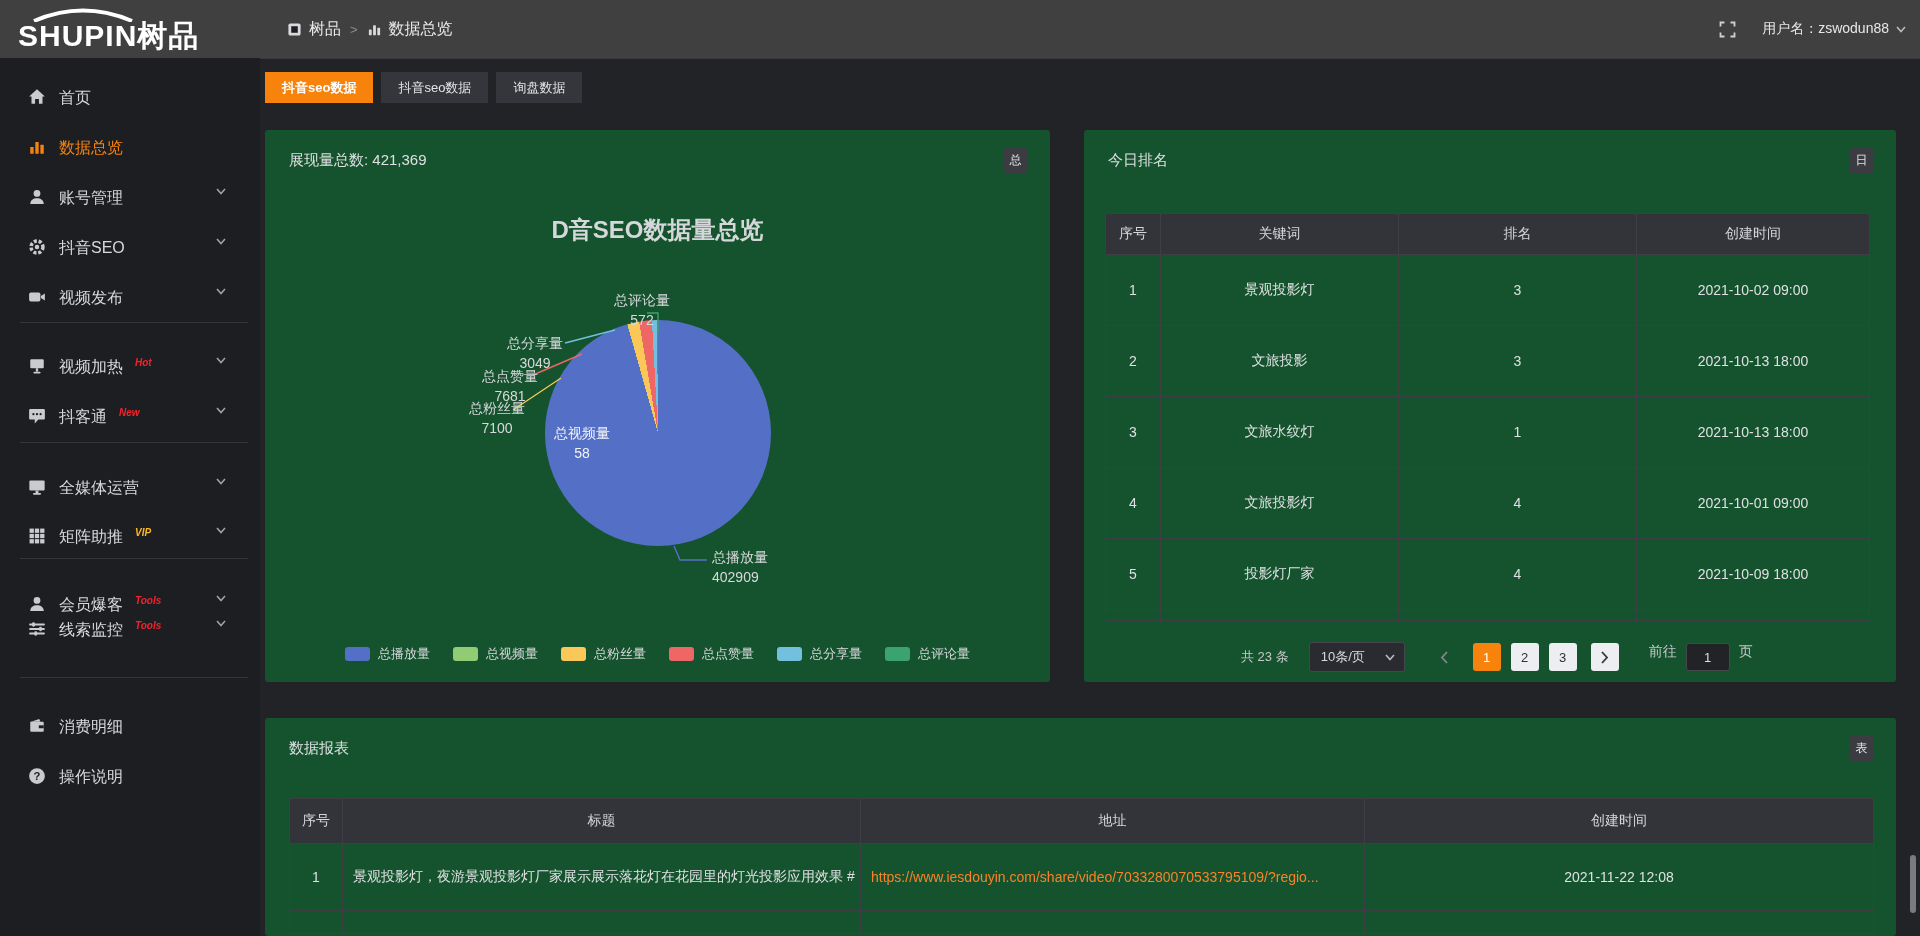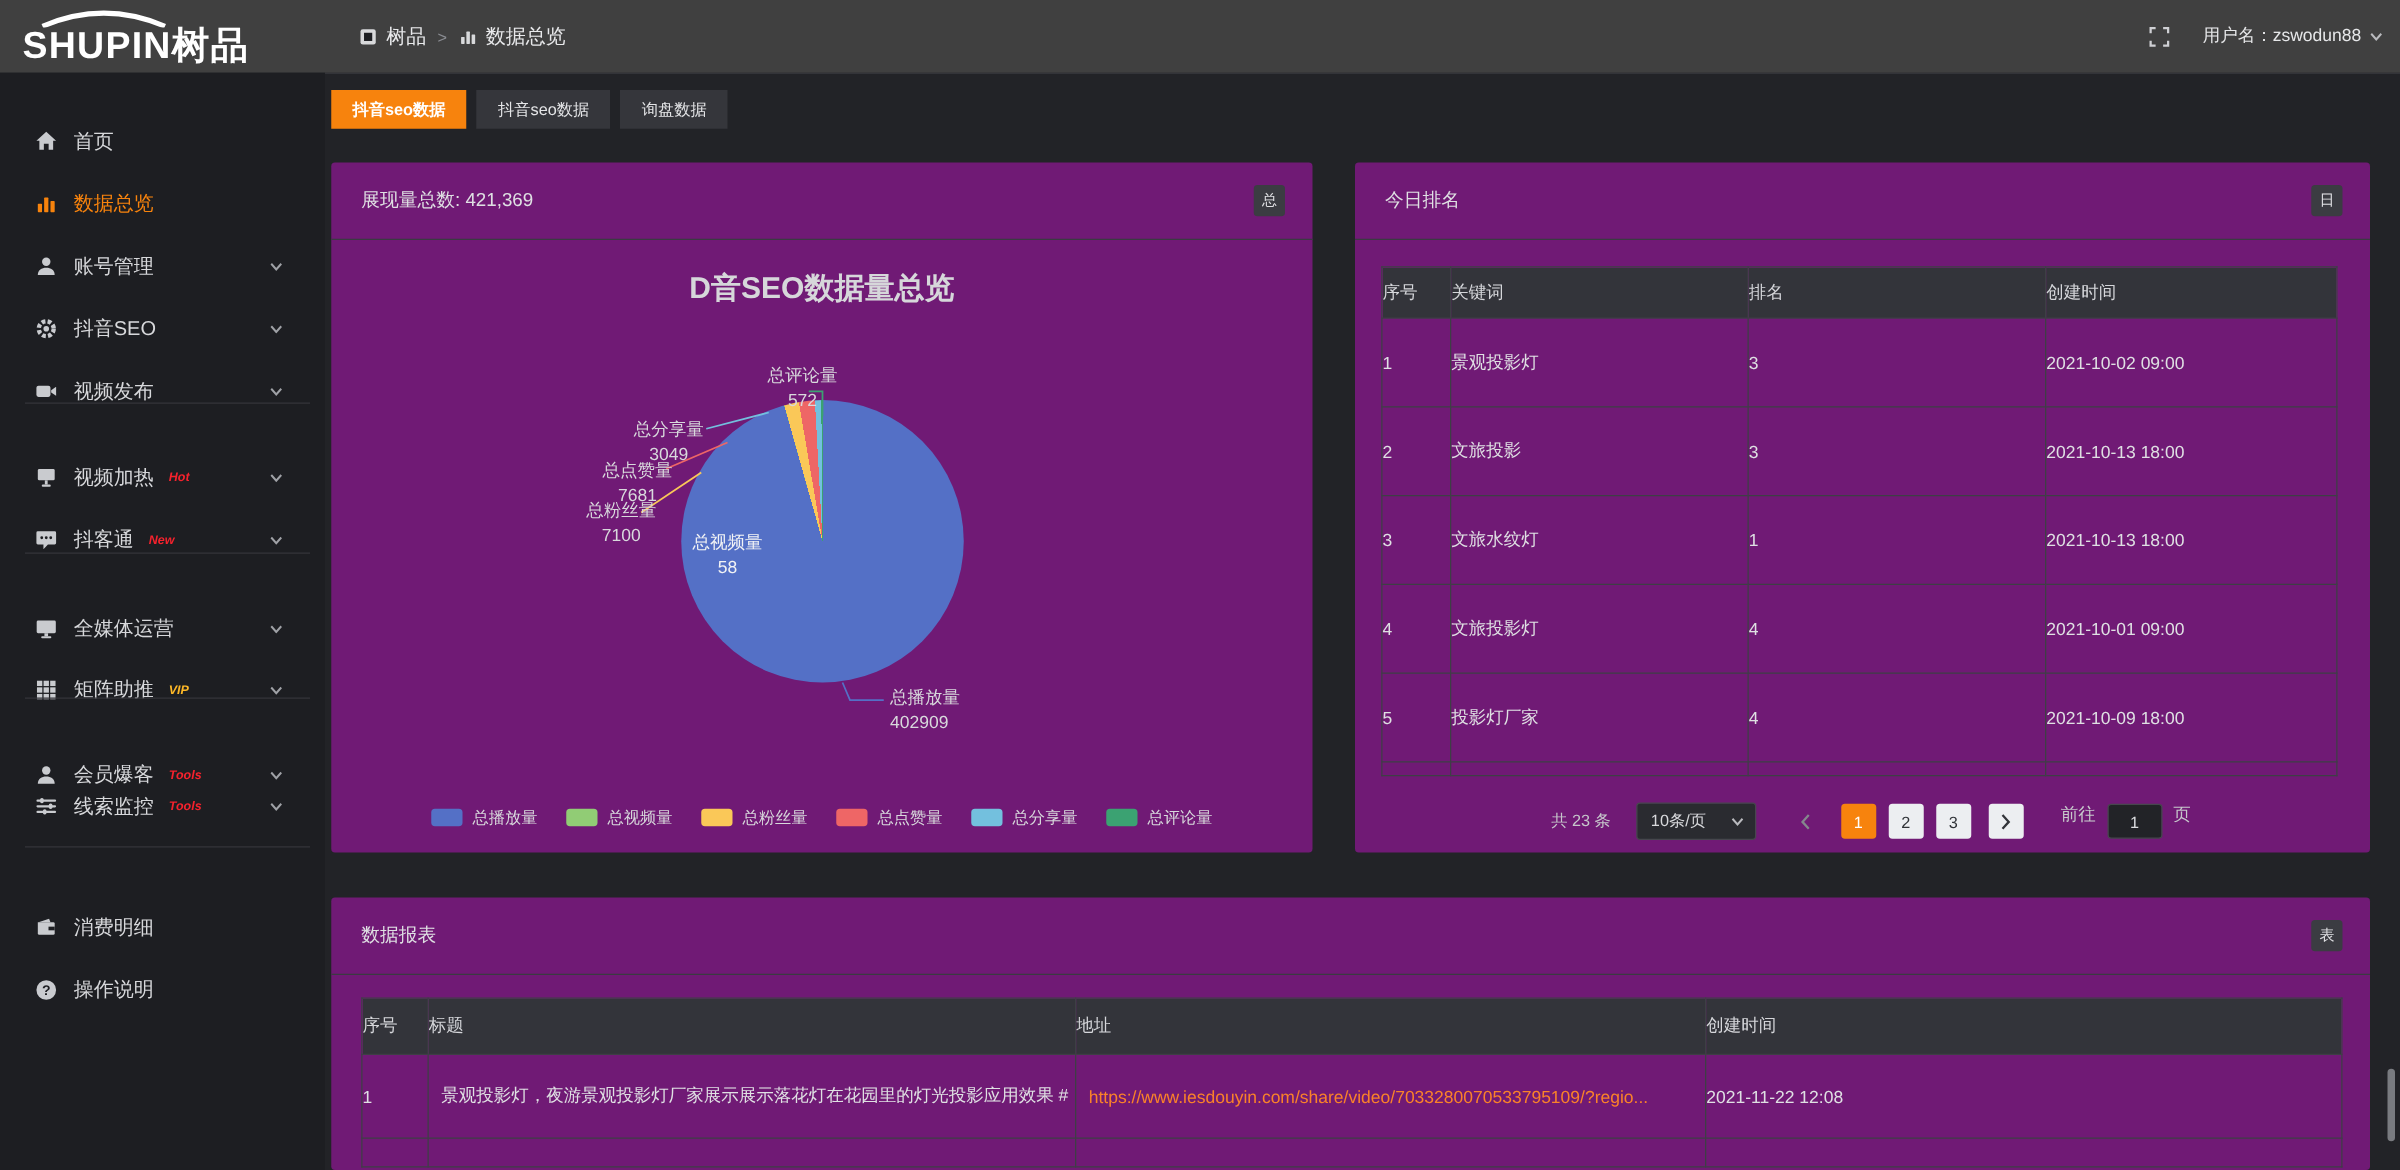--- a/index.html
+++ b/index.html
@@ -22,36 +22,36 @@
   .crumb { display:flex; align-items:center; gap:7px; cursor:pointer; }
   .crumb-ico svg { width:15px; height:15px; fill:#d8d9db; }
   .crumb-sep { color:#8a8c92; font-size:13px; }
   .top-right { position:absolute; right:14px; top:0; height:58px; display:flex; align-items:center; gap:26px; }
   .fs-btn svg { width:17px; height:17px; stroke:#cfd0d4; stroke-width:1.8; fill:none; }
   .user-box { display:flex; align-items:center; gap:7px; color:#e6e7e9; font-size:14px; cursor:pointer; }
   .chev svg { width:10px; height:7px; stroke:#b9babe; stroke-width:1.6; fill:none; }
 
   
   .sidebar { position:absolute; left:0; top:58px; width:260px; height:878px; background:#1d1e22; z-index:3; }
-  .side-item { position:absolute; left:0; width:260px; height:50px; display:flex; align-items:center; padding-left:28px; cursor:pointer; color:#d7d8db; font-size:16px; }
+  .side-item { position:absolute; left:0; width:260px; height:50px; display:flex; padding-left:28px; cursor:pointer; color:#d7d8db; font-size:16px; }
   .side-icon { width:18px; height:18px; margin-right:13px; color:#c9cbcf; flex:none; }
   .side-icon svg { width:18px; height:18px; fill:currentColor; }
   .side-label { white-space:nowrap; }
   .side-tag { margin-left:12px; font-size:10px; font-style:italic; font-weight:bold; }
   .side-chev { position:absolute; right:34px; }
   .side-item.active, .side-item.active .side-icon { color:#f7830d; }
   .side-divider { position:absolute; left:20px; right:12px; height:1px; background:#34353a; }
 
   
   .tabs { position:absolute; left:265px; top:72px; display:flex; gap:8px; z-index:2; }
   .tab { height:31px; padding:0 17px; display:flex; align-items:center; background:#35363b; color:#e4e5e7; font-size:13px; border:none; cursor:pointer; font-family:inherit; }
   .tab.active { background:#f7830d; color:#ffffff; font-weight:bold; }
 
   
-  .panel { position:absolute; background:#701a75; border-radius:3px; }
+  .panel { position:absolute; background:#14532d; border-radius:3px; }
   .panel-head { position:absolute; left:0; top:0; right:0; height:62px; display:flex; align-items:center; justify-content:space-between; padding:0 22px 0 24px; border-bottom:1px solid #3a3b41; font-size:15px; color:#dfe0e3; }
   .mini-badge { width:25px; height:25px; background:#3b3c42; border-radius:3px; display:flex; align-items:center; justify-content:center; font-size:12px; color:#e0e1e4; cursor:pointer; }
 
   #overview-panel { left:265px; top:130px; width:785px; height:552px; }
   #rank-panel     { left:1084px; top:130px; width:812px; height:552px; }
   #report-panel   { left:265px; top:718px; width:1631px; height:218px; overflow:hidden; }
 
   
   .chart-title { position:absolute; left:0; right:0; top:84px; text-align:center; font-size:24px; font-weight:600; color:#d6d7da; }
   #pie { position:absolute; left:280px; top:190px; width:226px; height:226px; border-radius:50%; cursor:pointer; }
@@ -59,21 +59,21 @@
   #label-lines polyline { fill:none; stroke-width:1.4; }
   .callout { position:absolute; font-size:14px; line-height:20px; color:#d8d9dc; }
   .callout.on-pie { color:#f2f3f5; }
   .legend { position:absolute; left:0; right:0; top:515px; display:flex; justify-content:center; align-items:center; gap:23px; }
   .legend-item { display:flex; align-items:center; gap:8px; cursor:pointer; }
   .legend-swatch { width:25px; height:14px; border-radius:3px; }
   .legend-label { font-size:13px; color:#d8d9dc; }
 
   
   table { border-collapse:collapse; table-layout:fixed; }
-  th, td { border:1px solid #3e3f45; text-align:left; font-weight:normal; color:#dfe0e3; font-size:14px; overflow:hidden; white-space:nowrap; }
+  th, td { border:1px solid #3e3f45; text-align:center; font-weight:normal; color:#dfe0e3; font-size:14px; overflow:hidden; white-space:nowrap; }
   thead th { background:#33343a; color:#d5d6da; }
   #rank-table { position:absolute; left:21px; top:83px; width:764px; }
   #rank-table thead th { height:41px; }
   #rank-table tbody td { height:71px; }
   #rank-table tr.sliver td { height:11px; }
   #report-table { position:absolute; left:24px; top:80px; width:1584px; }
   #report-table thead th { height:45px; }
   #report-table tbody td { height:67px; }
   #report-table tr.sliver td { height:23px; }
   .td-left { text-align:left; padding:0 10px; }

